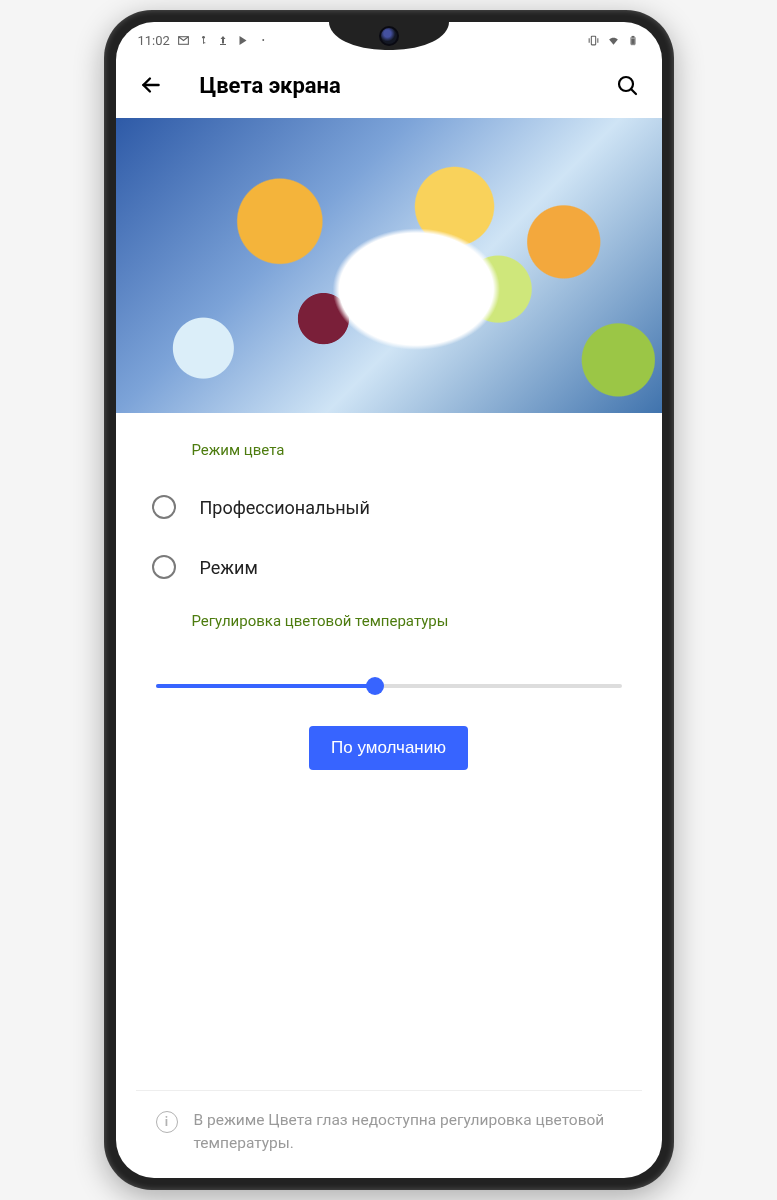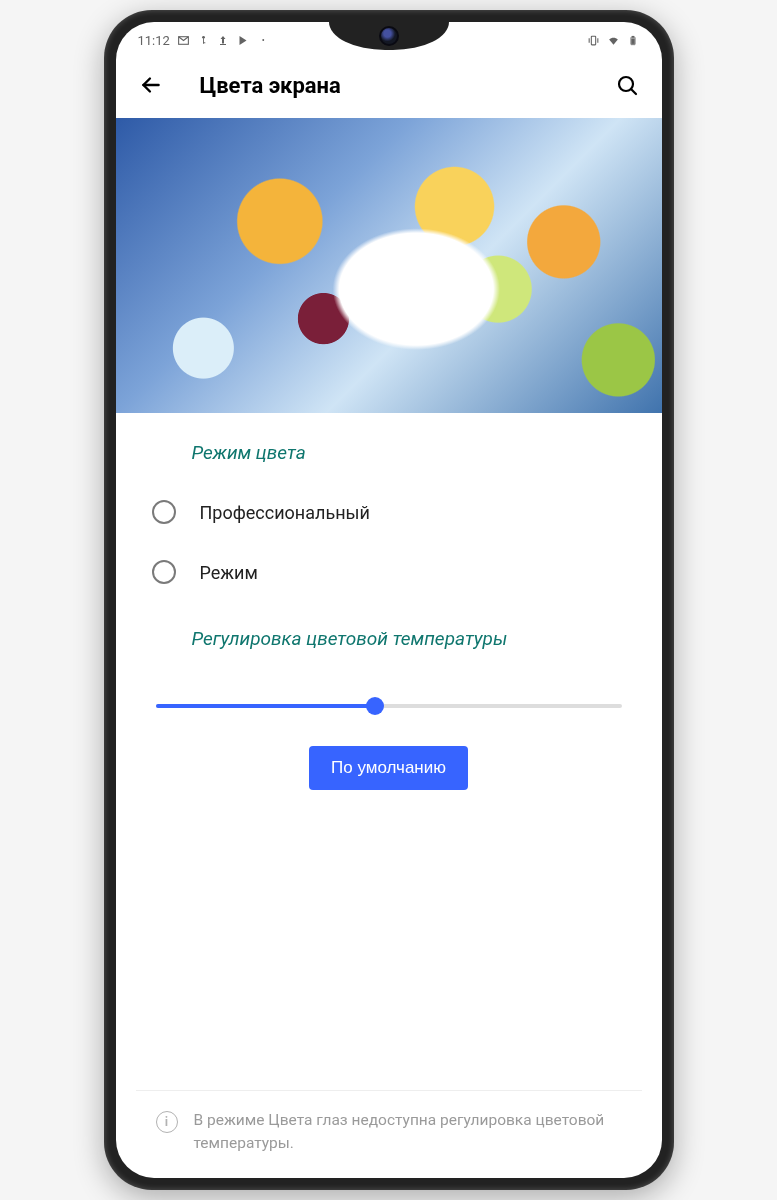--- a/index.html
+++ b/index.html
@@ -93,25 +93,24 @@
       radial-gradient(circle 42px at 38% 68%, #7a1f39 0 60%, transparent 62%),
       radial-gradient(circle 60px at 82% 42%, #f3a83d 0 60%, transparent 62%),
       radial-gradient(circle 60px at 92% 82%, #9bc646 0 60%, transparent 62%),
       radial-gradient(circle 50px at 16% 78%, #dbeef9 0 60%, transparent 62%),
       linear-gradient(135deg,#2e5aa7 0%, #7ca3d8 35%, #cfe4f5 60%, #4073ad 100%);
     position:relative;
   }
 
   .content { padding: 28px 20px 0; flex:1; display:flex;flex-direction:column; }
   .section-label {
-    font-size: 19px;
-    color: #0f766e;
+    font-size: 15px;
+    color: #4d7c0f;
     padding-left: 56px;
     margin-bottom: 18px;
-    font-style: italic;
   }
   .radio-row {
     display:flex;align-items:center;gap:24px;
     padding: 18px 4px 18px 16px;
     font-size: 18px;
     color:#222;
   }
   .radio {
     width:24px;height:24px;border-radius:50%;
     border:2px solid #7a7a7a;
@@ -166,21 +165,21 @@
 </style>
 </head>
 <body>
 
 <div class="phone-frame">
   <div class="phone-screen">
     <div class="notch"></div>
 
     <div class="status-bar">
       <div class="status-left">
-        <span>11:12</span>
+        <span>11:02</span>
         <span class="sb-icon">
           <svg viewBox="0 0 24 24" width="13" height="13" fill="none" stroke="#636363" stroke-width="2">
               <rect x="3" y="5" width="18" height="14"></rect>
               <path d="M3 5l9 7 9-7"></path>
             </svg>
         </span>
         <span class="sb-icon">
           <svg viewBox="0 0 24 24" width="11" height="13" fill="#636363">
               <circle cx="12" cy="5" r="3"></circle>
               <rect x="11" y="7" width="2" height="12"></rect>
@@ -245,21 +244,21 @@
 
       <div class="radio-row">
         <div class="radio"></div>
         <span>Профессиональный</span>
       </div>
       <div class="radio-row">
         <div class="radio"></div>
         <span>Режим</span>
       </div>
 
-      <div class="section-label" style="margin-top:25px;">Регулировка цветовой температуры</div>
+      <div class="section-label" style="margin-top:15px;">Регулировка цветовой температуры</div>
 
       <div class="slider-wrap">
         <div class="slider-track">
           <div class="slider-fill" id="slider-fill" style="width: 47%;"></div>
           <div class="slider-thumb" id="slider-thumb" style="left: 47%;"></div>
         </div>
       </div>
 
       <button class="default-btn">По умолчанию</button>
 

